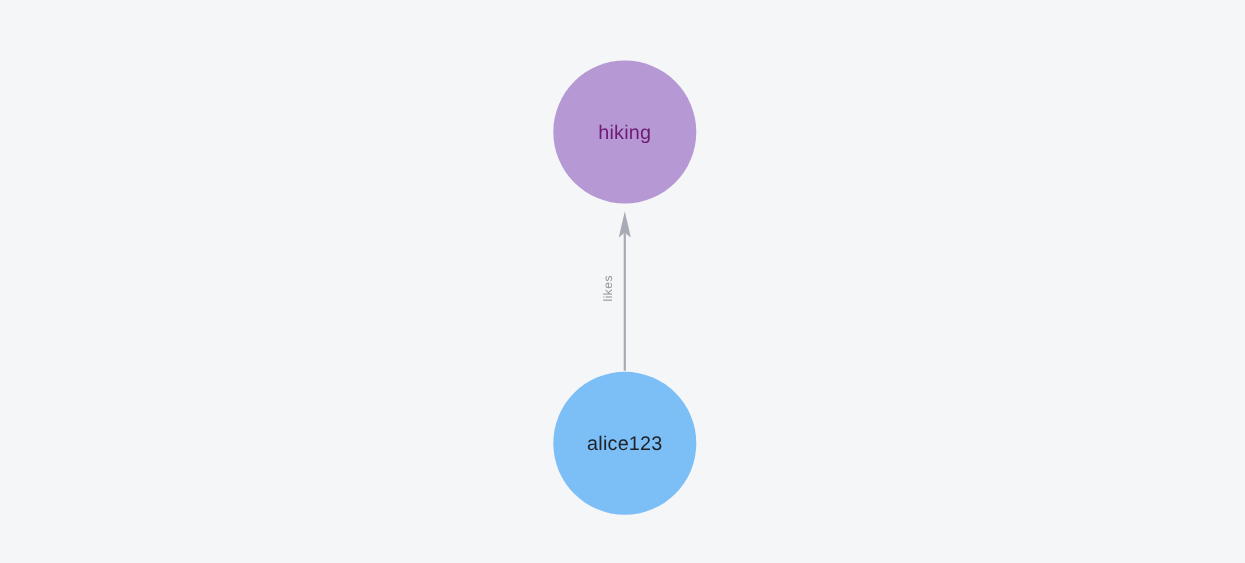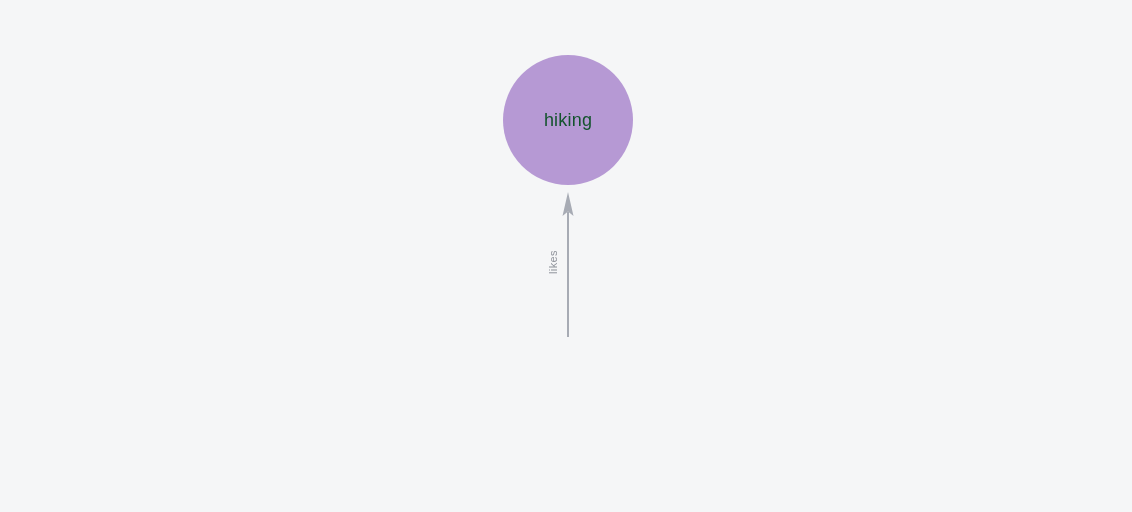--- a/index.html
+++ b/index.html
@@ -62,24 +62,27 @@
     user-select: none;
     white-space: nowrap;
   }
 </style>
 </head>
 <body>
 
 <div class="graph-canvas" style="background-color: rgb(245, 246, 247);">
 
   <div class="node node--target" style="background-color: rgb(182, 153, 212);">
-    <span class="node-label" style="color: #14532d;">hiking</span>
+    <span class="node-label" style="color: #701a75;">hiking</span>
   </div>
 
   <svg class="edge-svg" viewBox="0 0 56 156" xmlns="http://www.w3.org/2000/svg">
     <line x1="28" y1="151" x2="28" y2="26" stroke-width="2" stroke="#a7abb4"></line>
     <polygon points="28,6 33.5,30 28,25.5 22.5,30" fill="#a7abb4"></polygon>
   </svg>
 
   <span class="edge-label" style="color: rgb(143, 147, 155);">likes</span>
 
+  <div class="node node--source" style="background-color: rgb(124, 191, 247);">
+    <span class="node-label" style="color: rgb(32, 36, 42);">alice123</span>
+  </div>
 
 </div>
 
 </body></html>

